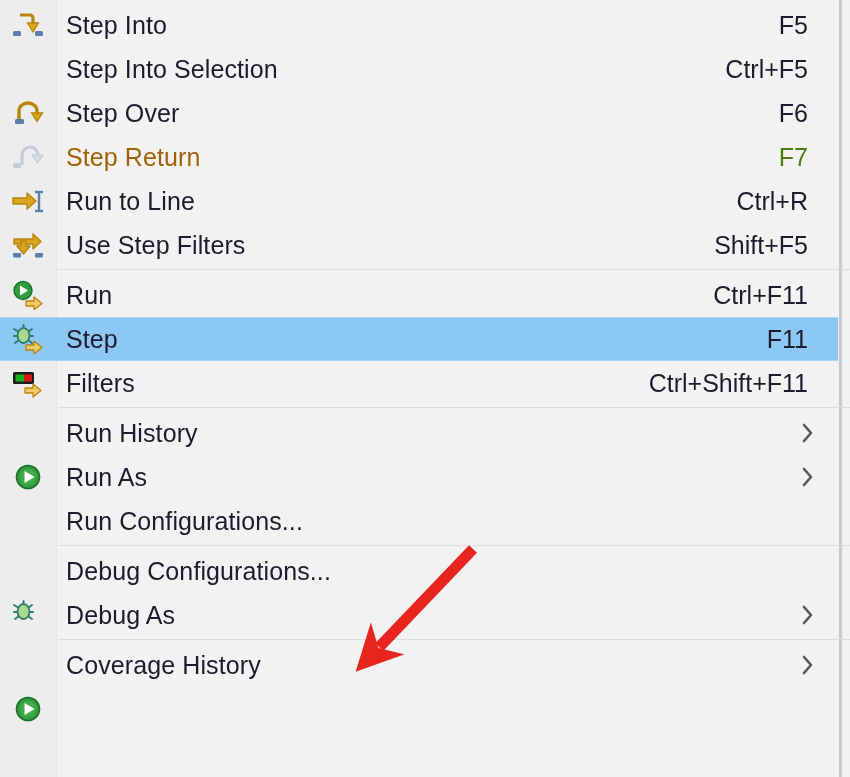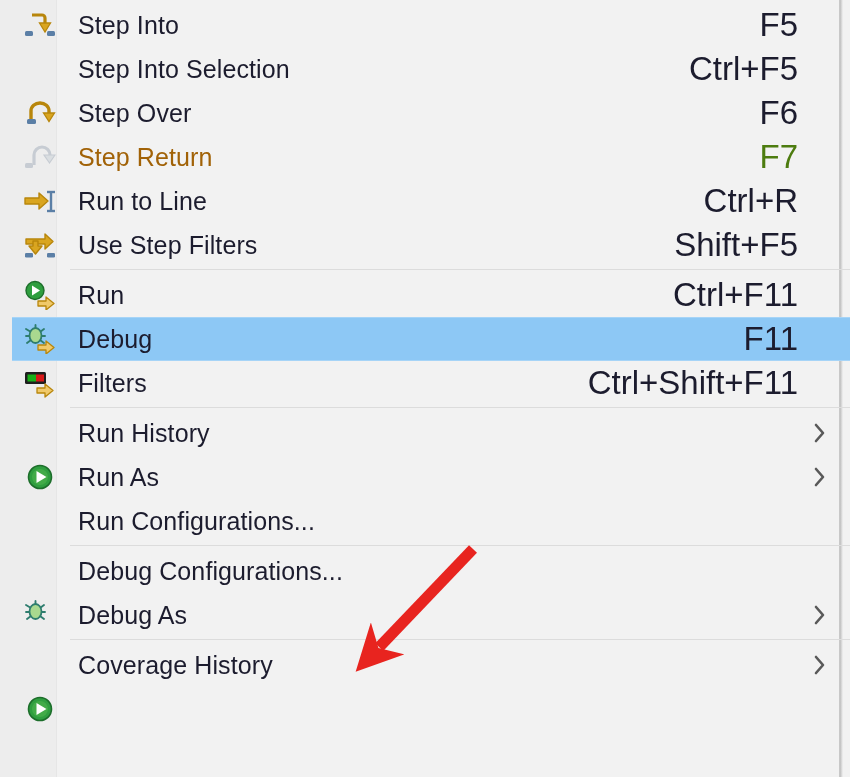--- a/index.html
+++ b/index.html
@@ -53,21 +53,20 @@
     top: 0;
     width: 3px;
     height: 100%;
     background: linear-gradient(to right, #bdbdbd, #f2f2f2);
   }
 
   .menu-list {
     position: relative;
     z-index: 2;
     padding-top: 3px;
-    padding-left: 12px;
   }
 
   .menu-item {
     position: relative;
     height: 44px;
     display: flex;
     align-items: center;
     box-sizing: border-box;
     width: 838px;
   }
@@ -96,22 +95,22 @@
     color: #1c1c2e;
     letter-spacing: 0.1px;
     white-space: nowrap;
   }
   .menu-item.disabled .mi-label {
     color: #a16207;
   }
 
   .mi-accel {
     position: absolute;
-    right: 52px;
-    font-size: 33px;
+    right: 30px;
+    font-size: 25px;
     color: #1c1c2e;
     white-space: nowrap;
   }
   .menu-item.disabled .mi-accel {
     color: #4d7c0f;
   }
 
   .mi-arrow {
     position: absolute;
     right: 20px;
@@ -247,21 +246,21 @@
           <line x1="20" y1="5" x2="16" y2="8"></line>
               <line x1="21" y1="12" x2="16" y2="12"></line>
           <line x1="20" y1="19" x2="16" y2="16"></line>
           <line x1="11.5" y1="1" x2="11.5" y2="5"></line>
         </g>
         <ellipse cx="11.5" cy="11.5" rx="6" ry="7.5" fill="#a9d98f" stroke="#2e7d6e" stroke-width="1.8"></ellipse>
         <path d="M11.5 5 a6 7.5 0 0 0 -6 6.5 a6 7.5 0 0 1 6 -6.5 z" fill="#6fbf8f"></path>
         <path d="M14 21 h8 v-4 l8 6.5 -8 6.5 v-4 h-8 z" fill="#f0c96a" stroke="#b8860b" stroke-width="1.3" stroke-linejoin="round"></path>
       </svg>
         </span>
-        <span class="mi-label">Debug</span>
+        <span class="mi-label">Step</span>
         <span class="mi-accel">F11</span>
       </div>
       <div class="menu-item">
         <span class="mi-icon">
           <svg class="icon-svg" width="32" height="30" viewBox="0 0 32 30">
         <rect x="1" y="4" width="21" height="12" rx="1.5" fill="#1e1e1e"></rect>
         <rect x="3.5" y="6.5" width="8.5" height="7" fill="#18b018"></rect>
         <rect x="12" y="6.5" width="8" height="7" fill="#d81818"></rect>
         <path d="M13 20 h8 v-4 l8 6.5 -8 6.5 v-4 h-8 z" fill="#f0c96a" stroke="#b8860b" stroke-width="1.3" stroke-linejoin="round"></path>
       </svg>

